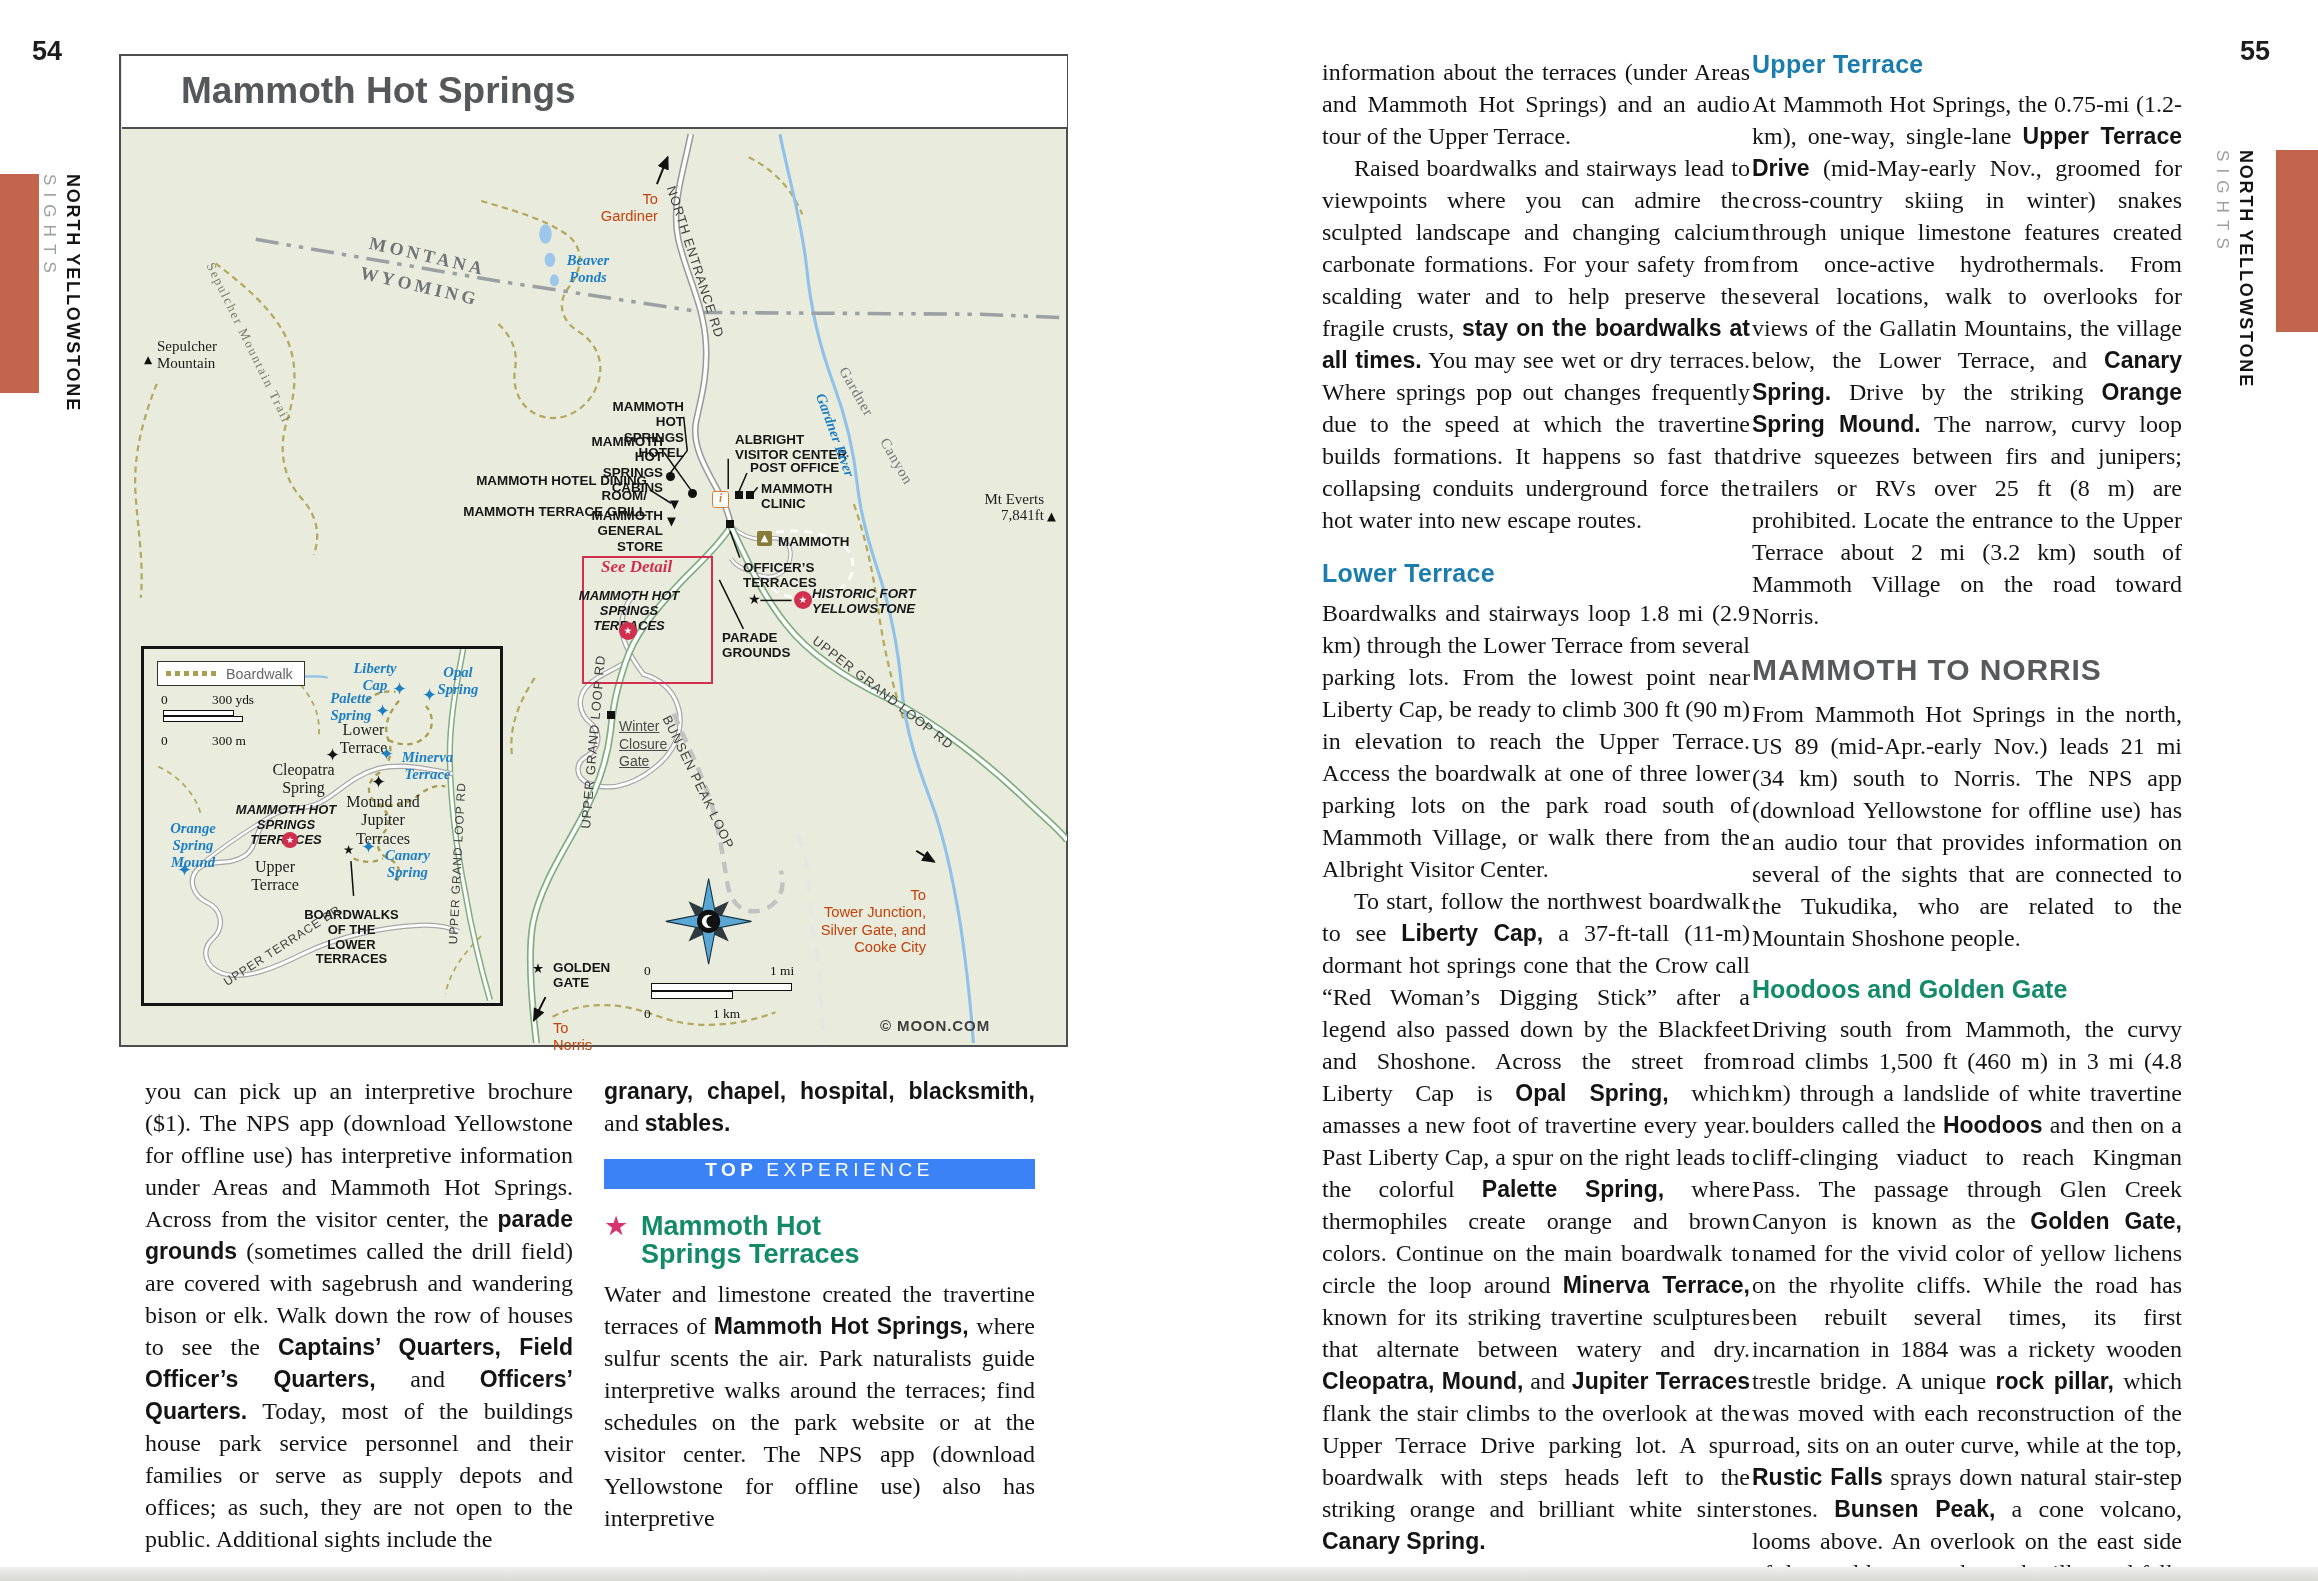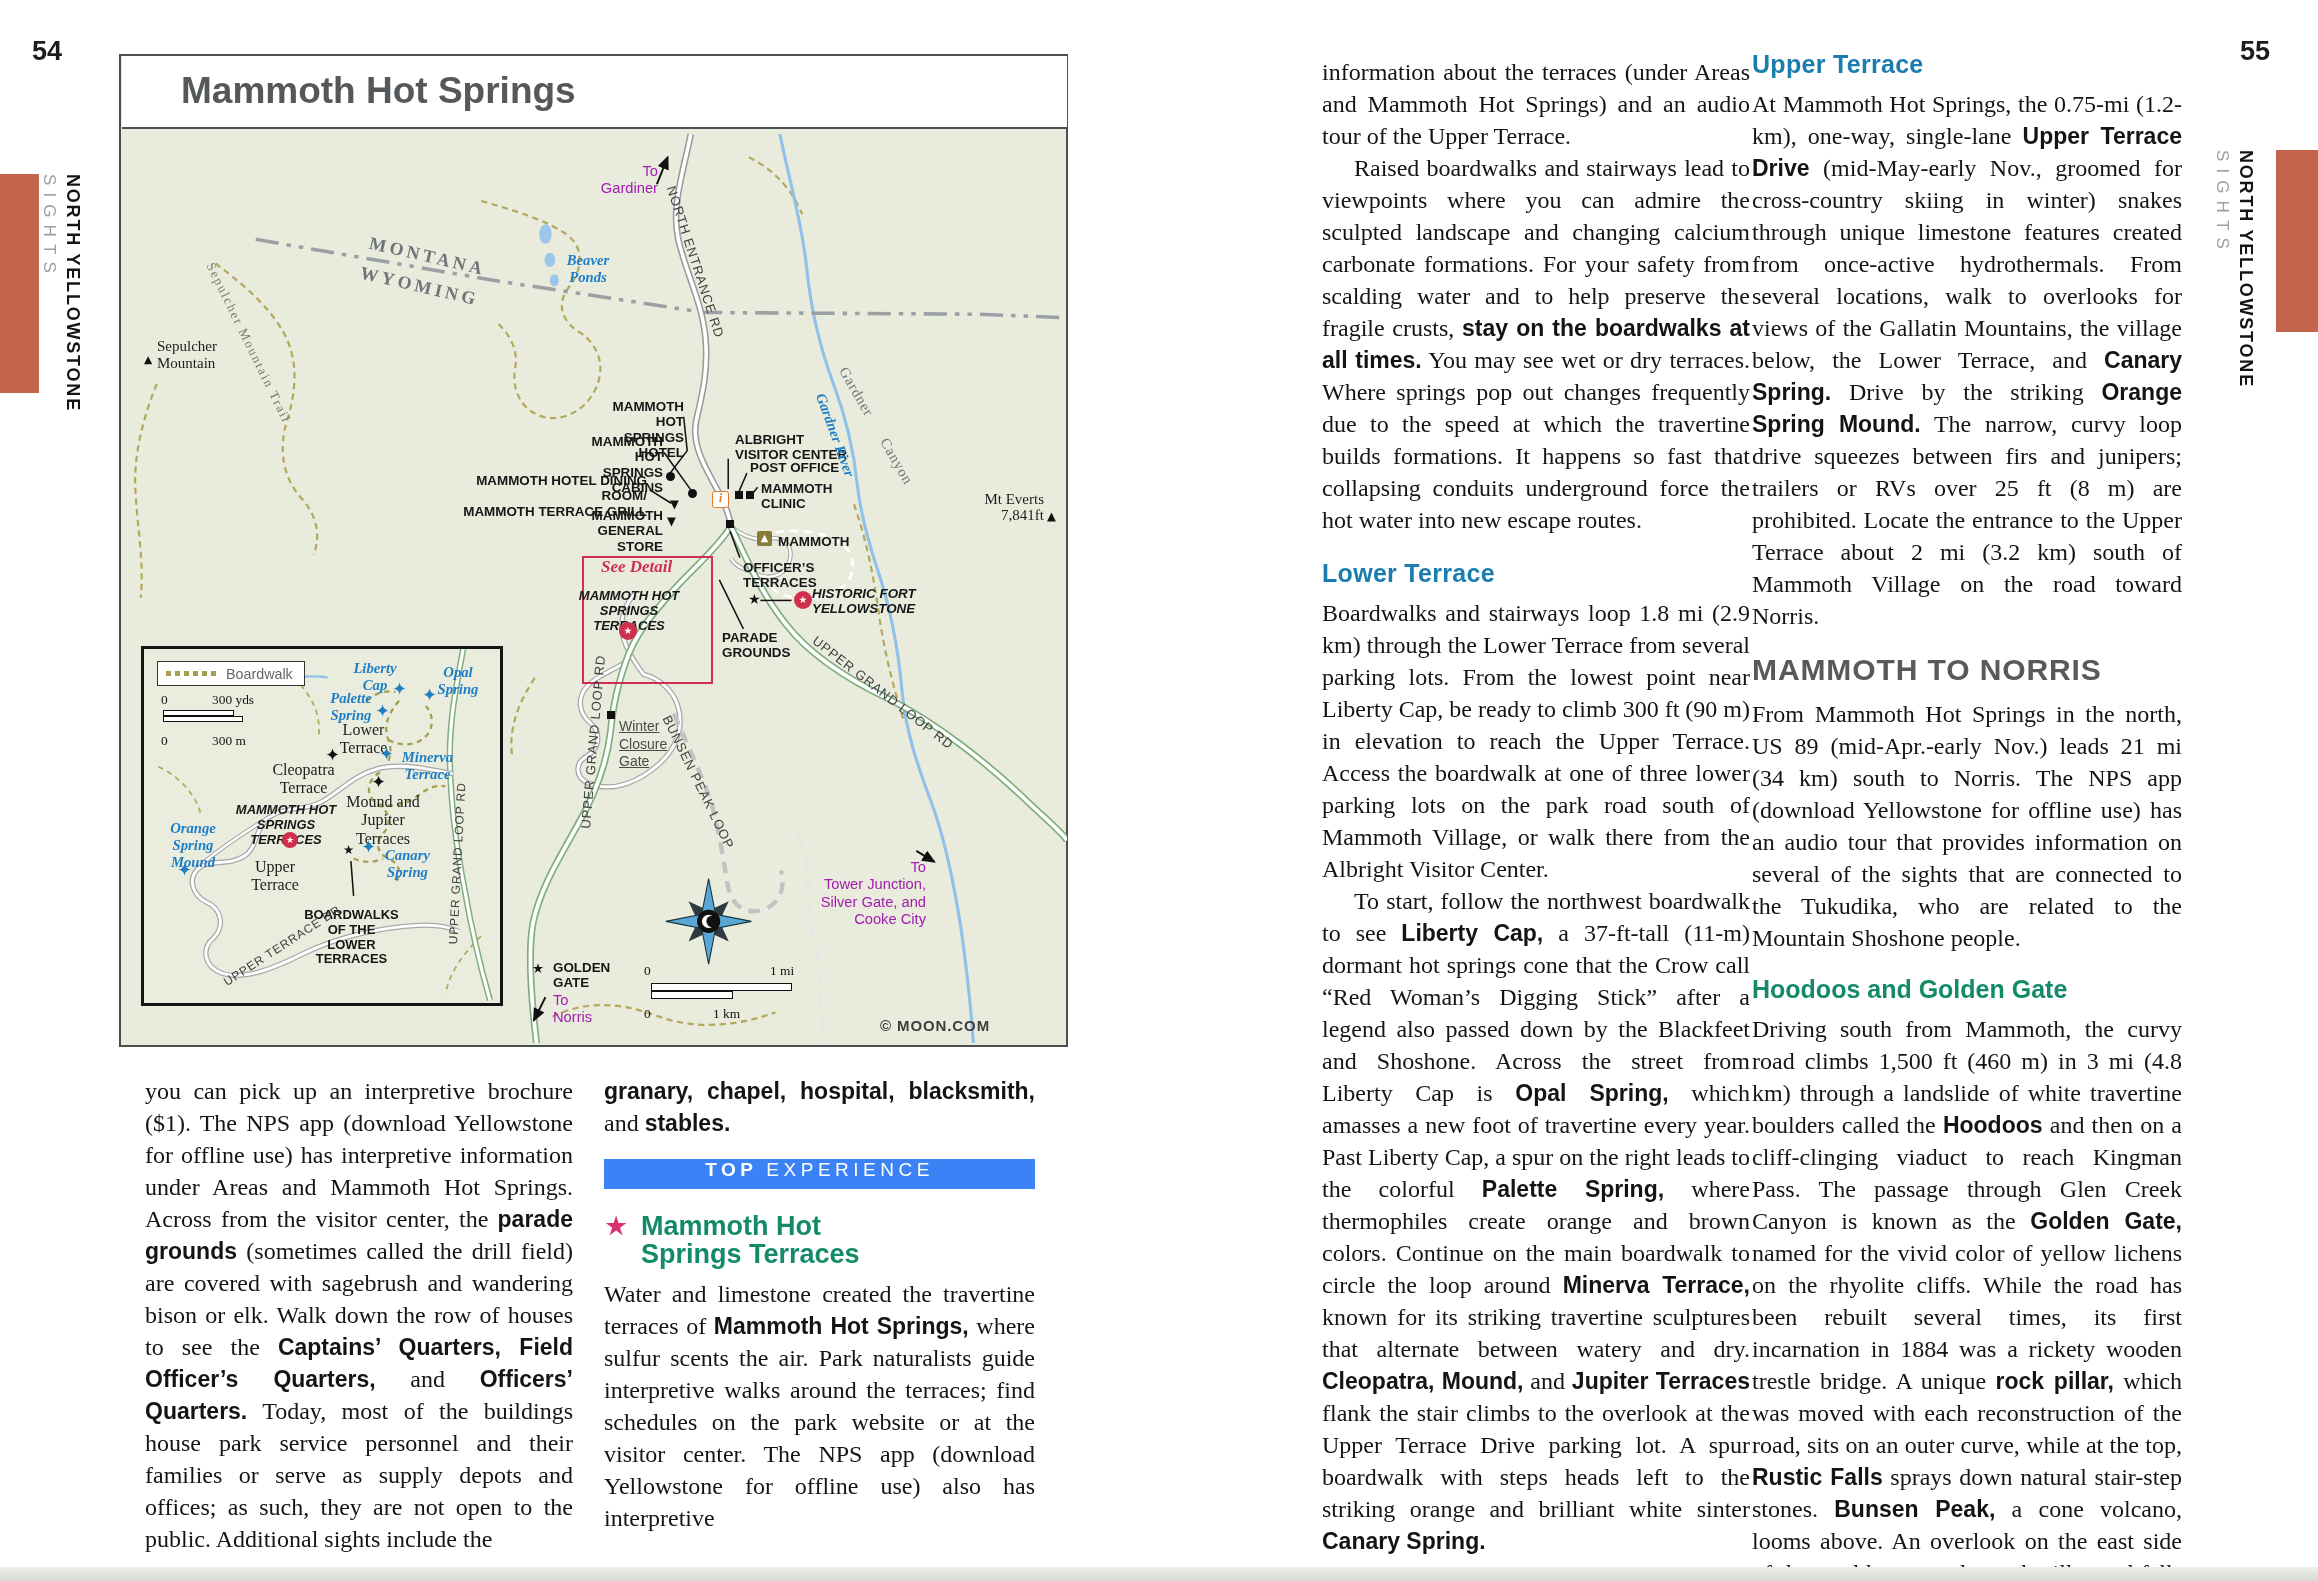--- a/index.html
+++ b/index.html
@@ -21,21 +21,21 @@
              border-bottom:2.7px solid #4c4e50;box-sizing:border-box;}
   .map-title{font:700 37px "Liberation Sans",sans-serif;color:#55585a;line-height:70px;padding-left:59px;}
   .ml{position:absolute;font:700 13.4px/1.14 "Liberation Sans",sans-serif;color:#161616;white-space:pre-line;}
   .rt{text-align:right;} .ct{text-align:center;}
   .itl{font-style:italic;}
   .srf{position:absolute;font:400 15px/1.15 "Liberation Serif",serif;color:#1d1d1d;white-space:pre-line;}
   .blu{position:absolute;font:italic 700 14.7px/1.15 "Liberation Serif",serif;color:#1d7ec6;white-space:pre-line;}
   .state{position:absolute;font:700 18px "Liberation Serif",serif;color:#6e7478;letter-spacing:3.6px;white-space:nowrap;}
   .rdl{position:absolute;font:400 13px "Liberation Sans",sans-serif;color:#3f3f3f;letter-spacing:0.9px;white-space:nowrap;}
   .gry{position:absolute;font:400 14px/1.25 "Liberation Sans",sans-serif;color:#4a4a4a;white-space:pre-line;}
-  .tolbl{position:absolute;font:400 14.7px/1.18 "Liberation Sans",sans-serif;color:#a21caf;white-space:pre-line;}
+  .tolbl{position:absolute;font:400 14.7px/1.18 "Liberation Sans",sans-serif;color:#c2410c;white-space:pre-line;margin-top:28px;}
   .sq{position:absolute;width:8px;height:8px;background:#111;}
   .dot{position:absolute;width:9px;height:9px;border-radius:50%;background:#111;}
   .tri{position:absolute;font:11.6px "DejaVu Sans",sans-serif;color:#111;line-height:1;}
   .star{position:absolute;font-family:"DejaVu Sans",sans-serif;color:#111;line-height:1;}
   .spark{position:absolute;font-family:"DejaVu Sans",sans-serif;font-size:18px;line-height:1;}
   .badge{position:absolute;width:18px;height:18px;border-radius:50%;background:#d0304e;
          color:#fff;font:700 9.8px/18px "DejaVu Sans",sans-serif;text-align:center;}
   .info{position:absolute;width:15px;height:15px;background:#fff;border:1.8px solid #e07b28;border-radius:2.7px;
         color:#e07b28;font:italic 700 11.6px/14.3px "Liberation Serif",serif;text-align:center;}
   .camp{position:absolute;width:15px;height:15px;background:#877c37;border-radius:1.8px;
@@ -293,21 +293,21 @@
 Cap</div>
   <div class="blu ct" style="left:433px;top:664px;width:50px;">Opal
 Spring</div>
   <div class="blu ct" style="left:325px;top:690px;width:52px;">Palette
 Spring</div>
   <div class="srf ct" style="left:335px;top:721px;width:57px;font-size:16px;">Lower
 Terrace</div>
   <div class="blu ct" style="left:397px;top:749px;width:61px;">Minerva
 Terrace</div>
   <div class="srf ct" style="left:268px;top:761px;width:71px;font-size:16px;">Cleopatra
-Terrace</div>
+Spring</div>
   <div class="srf ct" style="left:344px;top:793px;width:78px;font-size:16px;">Mound and
 Jupiter
 Terraces</div>
   <div class="ml itl ct" style="left:227px;top:803px;width:118px;font-size:13px;">MAMMOTH HOT
 SPRINGS TERRACES</div>
   <div class="badge" style="left:282px;top:832px;width:16px;height:16px;line-height:16px;font-size:9px;">★</div>
   <div class="blu ct" style="left:166px;top:820px;width:54px;">Orange
 Spring
 Mound</div>
   <div class="srf ct" style="left:249px;top:858px;width:52px;font-size:16px;">Upper

